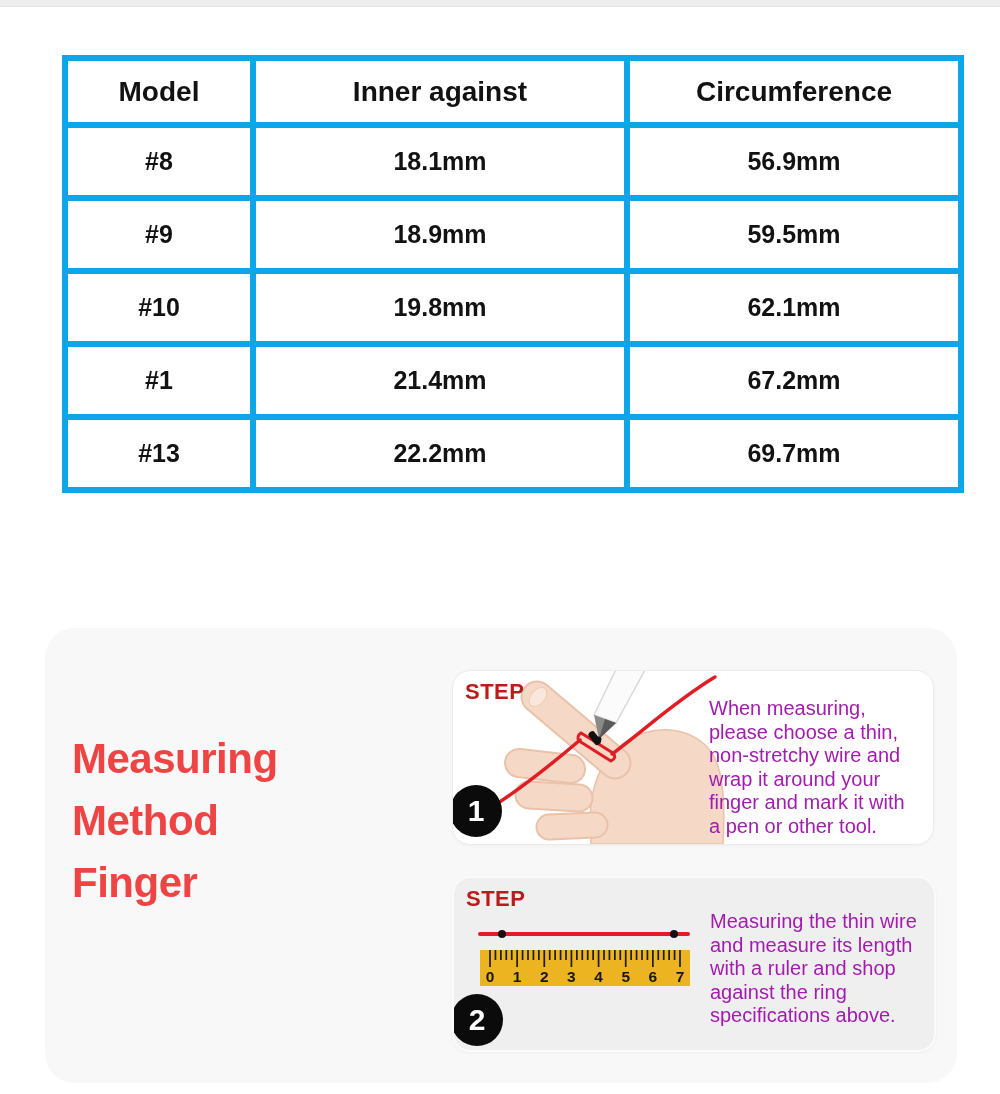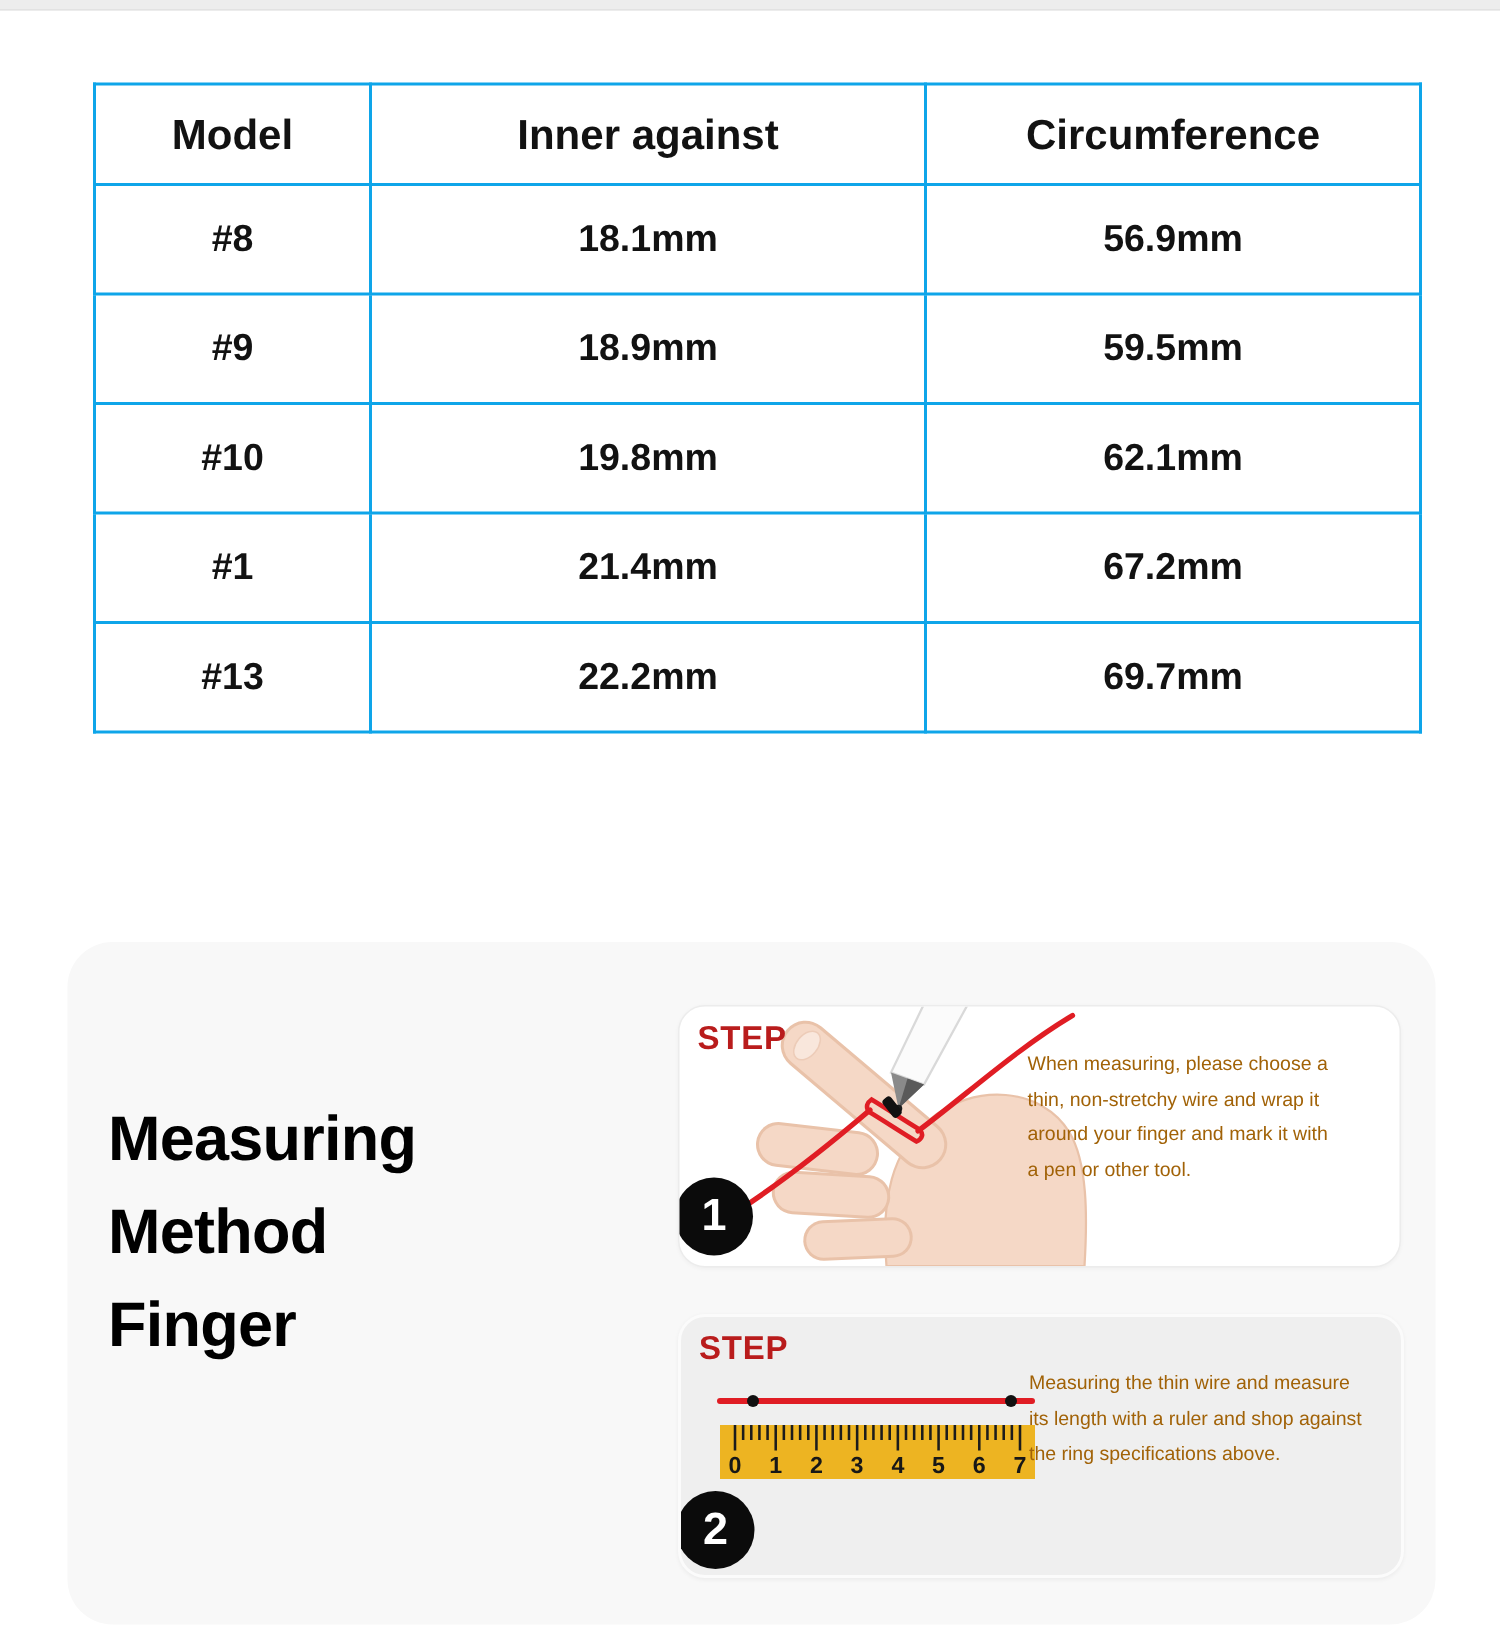--- a/index.html
+++ b/index.html
@@ -5,45 +5,45 @@
   html,body{margin:0;padding:0;}
   body{
     width:1000px;height:1094px;background:#ffffff;position:relative;overflow:hidden;
     font-family:"Liberation Sans","DejaVu Sans",sans-serif;color:#161616;
   }
   .top-strip{position:absolute;left:0;top:0;width:1000px;height:6px;background:#ededed;border-bottom:1px solid #e2e2e2;}
 
   
   table.spec{position:absolute;left:62px;top:55px;border-collapse:collapse;table-layout:fixed;}
   table.spec th,table.spec td{
-    border:2px solid #0ea5e9;text-align:center;vertical-align:middle;background:#fff;padding:0;
+    border:6px solid #0ea5e9;text-align:center;vertical-align:middle;background:#fff;padding:0;
   }
   table.spec tr.hdr{height:67px;}
   table.spec tr.row{height:73px;}
   table.spec th{font-size:28px;font-weight:700;color:#121212;}
   table.spec td{font-size:25px;font-weight:700;color:#121212;}
   .col-model{width:182px;} .col-diam{width:368px;} .col-circ{width:328px;}
 
   
   .panel{position:absolute;left:45px;top:628px;width:912px;height:455px;background:#f8f8f8;border-radius:30px;}
-  .section-title{position:absolute;left:27px;top:100px;font-size:42px;font-weight:700;line-height:62px;color:#000000;letter-spacing:-0.5px;}
+  .section-title{position:absolute;left:27px;top:100px;font-size:42px;font-weight:700;line-height:62px;color:#ef4444;letter-spacing:-0.5px;}
 
   .card{position:absolute;left:407px;width:480px;border-radius:18px;overflow:hidden;}
   .card.one{top:42px;height:173px;background:#ffffff;border:1px solid #ececec;box-shadow:0 1px 3px rgba(0,0,0,0.04);}
   .card.two{top:248px;height:172px;background:#efefef;border:2px solid #fbfbfb;box-shadow:0 1px 3px rgba(0,0,0,0.05);}
 
   .step-label{position:absolute;left:12px;top:8px;font-size:22px;font-weight:800;letter-spacing:0.5px;color:#b91c1c;z-index:4;}
   .badge{
     position:absolute;left:-3px;width:52px;height:52px;border-radius:50%;background:#0b0b0b;color:#ffffff;
     display:flex;align-items:center;justify-content:center;font-size:30px;font-weight:700;z-index:5;
   }
   .card.one .badge{top:114px;}
   .card.two .badge{top:116px;}
 
-  .step-text{position:absolute;font-size:13px;line-height:23.5px;color:#a16207;z-index:4;}
+  .step-text{position:absolute;font-size:20px;line-height:23.5px;color:#a21caf;z-index:4;margin-left:24px;}
   .card.one .step-text{left:232px;top:26px;width:208px;}
   .card.two .step-text{left:232px;top:32px;width:224px;}
 
   .illu{position:absolute;z-index:1;}
   .card.one .illu{left:0;top:0;width:480px;height:173px;}
   .card.two .illu{left:14px;top:44px;width:230px;height:90px;}
 
   .ruler-num{font-size:15.5px;font-weight:700;fill:#171717;font-family:"Liberation Sans","DejaVu Sans",sans-serif;}
 </style>
 </head>

